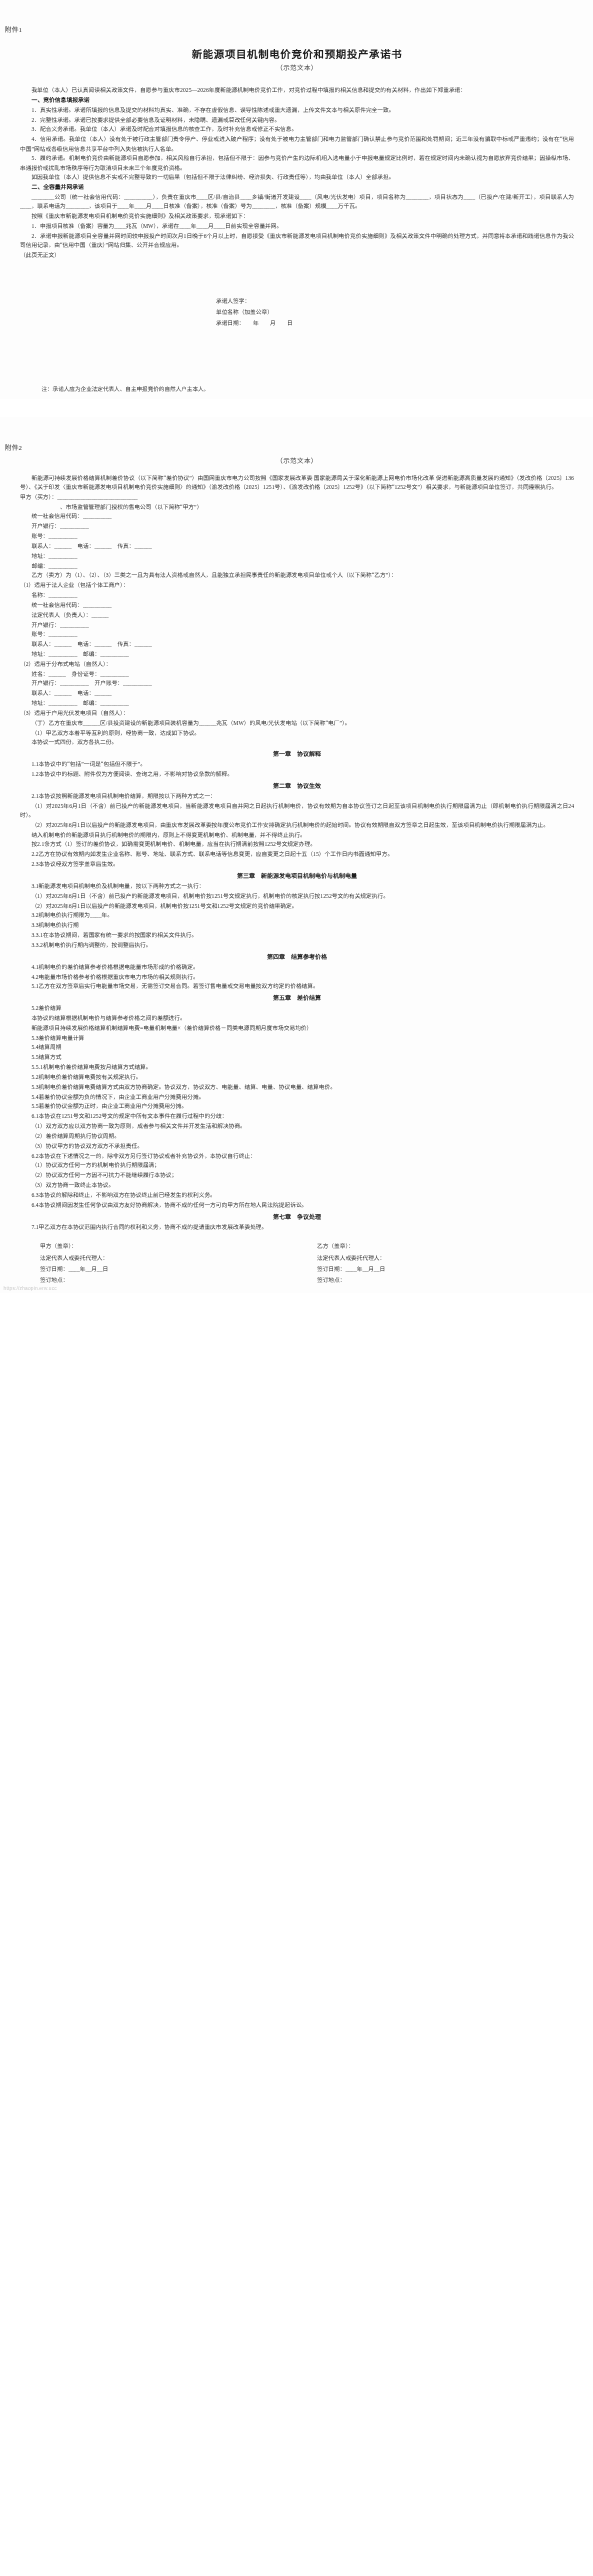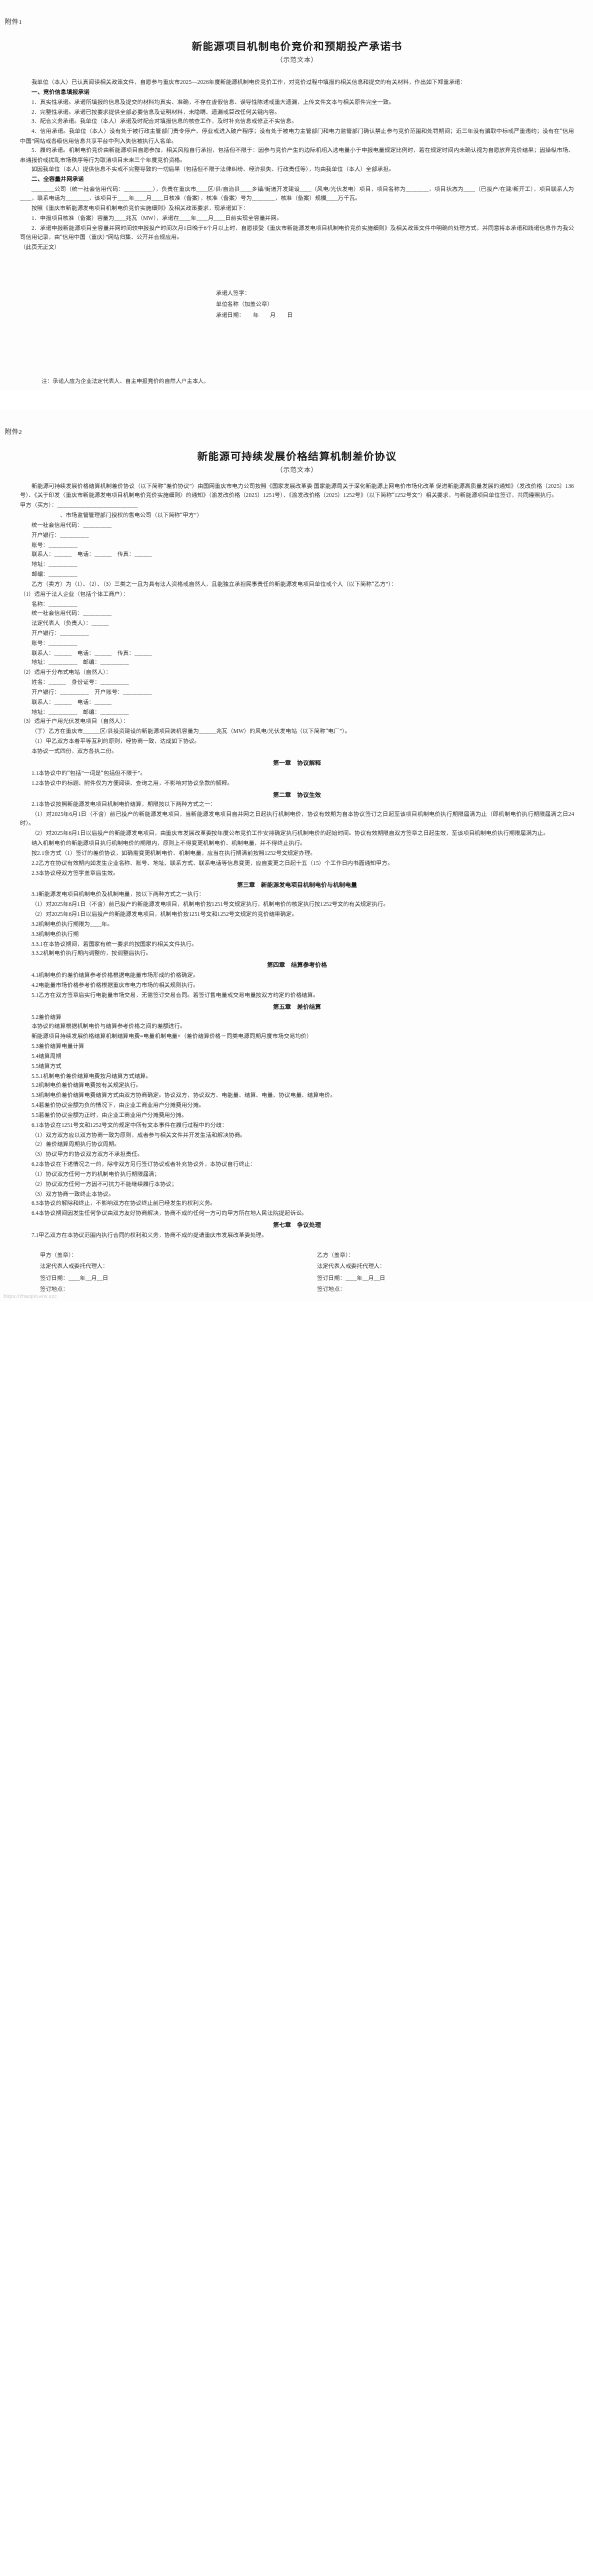--- a/index.html
+++ b/index.html
@@ -7,21 +7,21 @@
   body{
     width:594px;
     font-family:"Liberation Serif","DejaVu Serif",serif;
     color:#2a2a2a;
     -webkit-font-smoothing:antialiased;
   }
   .page{
     width:594px;
     position:relative;
     background:#fdfdfd;
-    padding:8px 0 6px 0;
+    padding:16px 0 6px 0;
     box-sizing:border-box;
   }
   .inner{
     padding:0 20px;
     box-sizing:border-box;
   }
   .attach-label{
     font-size:6.8px;
     color:#333;
     padding:8.3px 0 3.6px 4.8px;
@@ -142,21 +142,20 @@
     <div class="note">注：承诺人应为企业法定代表人、自主申报竞价的自然人户主本人。</div>
   </div>
 </div>
 
 <div class="sep-space"></div>
 
 <div class="page">
   <div class="attach-label">附件2</div>
 
   <div class="inner">
-    <div class="doc-title">新能源可持续发展价格结算机制差价协议</div>
     <div class="doc-subtitle">（示范文本）</div>
 
     <p class="para">新能源可持续发展价格结算机制差价协议（以下简称“差价协议”）由国网重庆市电力公司按照《国家发展改革委 国家能源局关于深化新能源上网电价市场化改革 促进新能源高质量发展的通知》（发改价格〔2025〕136号）、《关于印发〈重庆市新能源发电项目机制电价竞价实施细则〉的通知》（渝发改价格〔2025〕1251号）、《渝发改价格〔2025〕1252号》（以下简称“1252号文”）相关要求，与新能源项目单位签订，共同遵照执行。</p>
     <p class="para noindent">甲方（买方）：____________________________</p>
     <p class="para noindent">　　　　　　　、市场监管管理部门授权的售电公司（以下简称“甲方”）</p>
     <p class="para noindent">　　统一社会信用代码：__________</p>
     <p class="para noindent">　　开户银行：__________</p>
     <p class="para noindent">　　账号：__________</p>
     <p class="para noindent">　　联系人：______　电话：______　传真：______</p>
     <p class="para noindent">　　地址：__________</p>

